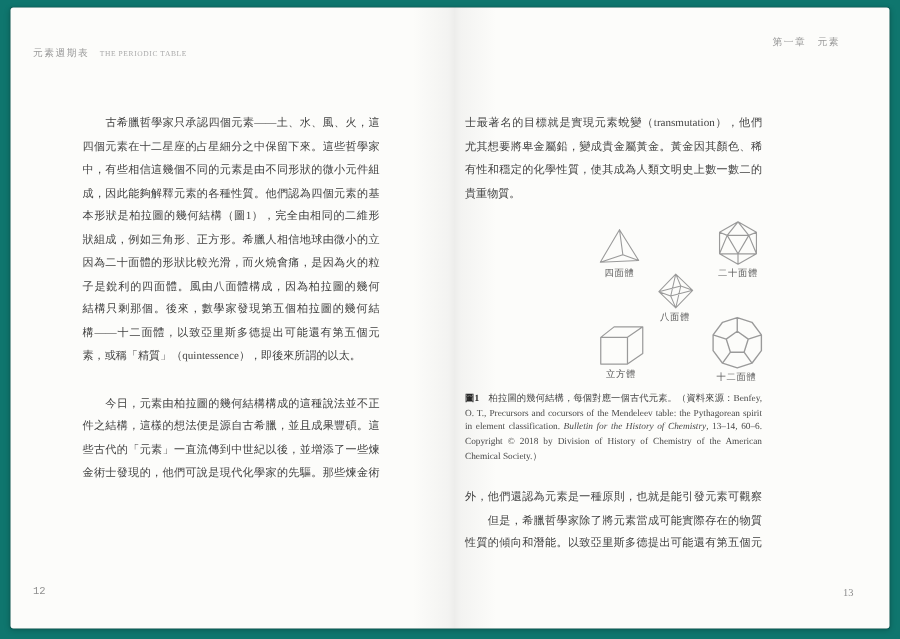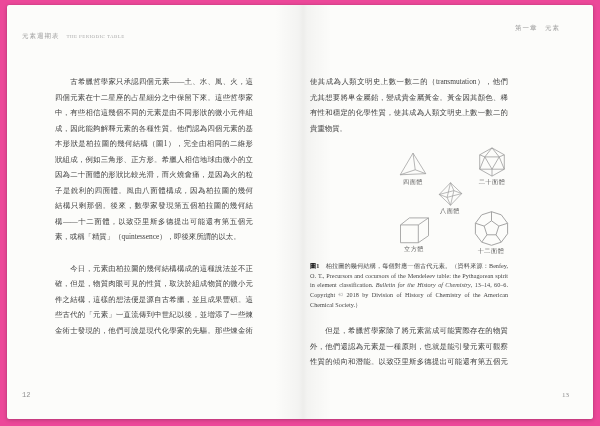--- a/index.html
+++ b/index.html
@@ -1,18 +1,18 @@
 <!DOCTYPE html>
 <html lang="zh-Hant"><head>
 <meta charset="utf-8">
 <style>
   html,body{margin:0;padding:0;}
   .canvas{
     position:relative;width:600px;height:426px;
-    background:#ec4899;overflow:hidden;
+    background:#0f766e;overflow:hidden;
     font-family:"Liberation Serif","DejaVu Serif",serif;
   }
   .spread{
     position:absolute;left:7px;top:5px;width:586px;height:414px;
     background:#fcfcfa;border-radius:2px;
     box-shadow:0 1px 4px rgba(0,0,0,.22), 0 0 1px rgba(0,0,0,.25);
   }
   .spine{
     position:absolute;left:268px;top:0;width:56px;height:100%;
     background:linear-gradient(to right,rgba(0,0,0,0),rgba(0,0,0,.035) 42%,rgba(0,0,0,.06) 50%,rgba(0,0,0,.035) 58%,rgba(0,0,0,0));
@@ -72,32 +72,31 @@
       <div class="tline">中，有些相信這幾個不同的元素是由不同形狀的微小元件組</div>
       <div class="tline">成，因此能夠解釋元素的各種性質。他們認為四個元素的基</div>
       <div class="tline">本形狀是柏拉圖的幾何結構（圖1），完全由相同的二維形</div>
       <div class="tline">狀組成，例如三角形、正方形。希臘人相信地球由微小的立</div>
       <div class="tline">因為二十面體的形狀比較光滑，而火燒會痛，是因為火的粒</div>
       <div class="tline">子是銳利的四面體。風由八面體構成，因為柏拉圖的幾何</div>
       <div class="tline">結構只剩那個。後來，數學家發現第五個柏拉圖的幾何結</div>
       <div class="tline">構——十二面體，以致亞里斯多德提出可能還有第五個元</div>
       <div class="tline pend">素，或稱「精質」（quintessence），即後來所謂的以太。</div>
       <div class="tline pgap">　　今日，元素由柏拉圖的幾何結構構成的這種說法並不正</div>
-      <div class="tline">確，但是，物質肉眼可見的性質，取決於組成物質的微小元</div>
       <div class="tline">件之結構，這樣的想法便是源自古希臘，並且成果豐碩。這</div>
       <div class="tline">些古代的「元素」一直流傳到中世紀以後，並增添了一些煉</div>
       <div class="tline">金術士發現的，他們可說是現代化學家的先驅。那些煉金術</div>
     </div>
 
     <div class="page-num pn-left">12</div>
 
     <div class="running-head rh-right">第一章　元素</div>
 
     <div class="body-text bt-rp1">
-      <div class="tline">使其成為人類文明史上數一數二的（transmutation），他們</div>
+      <div class="tline">士最著名的目標就是實現元素蛻變（transmutation），他們</div>
       <div class="tline">尤其想要將卑金屬鉛，變成貴金屬黃金。黃金因其顏色、稀</div>
       <div class="tline">有性和穩定的化學性質，使其成為人類文明史上數一數二的</div>
       <div class="tline pend">貴重物質。</div>
     </div>
 
     <div class="solid s-tetra">
       <svg width="30" height="25" viewBox="0 0 100 90">
         <path d="M50 4 L4 82 L96 78 Z M50 4 L58 64 M4 82 L58 64 M96 78 L58 64" fill="none" stroke="#9a9a9a" stroke-width="2.6" stroke-linejoin="round"></path>
       </svg>
       <div class="solid-label">四面體</div>
@@ -138,20 +137,20 @@
                  M50 28 L50 2 M71 43 L96 35 M63 68 L78 89 M37 68 L22 89 M29 43 L4 35" fill="none" stroke="#9a9a9a" stroke-width="2.6" stroke-linejoin="round"></path>
       </svg>
       <div class="solid-label">十二面體</div>
     </div>
 
     <div class="caption">
       <span class="cap-label">圖1</span><span>　柏拉圖的幾何結構，每個對應一個古代元素。（資料來源：</span><span class="cap-en">Benfey, O. T., Precursors and cocursors of the Mendeleev table: the Pythagorean spirit in element classification. </span><span class="cap-en cap-it">Bulletin for the History of Chemistry</span><span class="cap-en">, 13–14, 60–6. Copyright © 2018 by Division of History of Chemistry of the American Chemical Society.）</span>
     </div>
 
     <div class="body-text bt-rp2">
+      <div class="tline">外，他們還認為元素是一種原則，也就是能引發元素可觀察</div>
       <div class="tline">　　但是，希臘哲學家除了將元素當成可能實際存在的物質</div>
-      <div class="tline">外，他們還認為元素是一種原則，也就是能引發元素可觀察</div>
       <div class="tline">性質的傾向和潛能。以致亞里斯多德提出可能還有第五個元</div>
     </div>
 
     <div class="page-num pn-right">13</div>
   </div>
 </div>
 
 </body></html>

